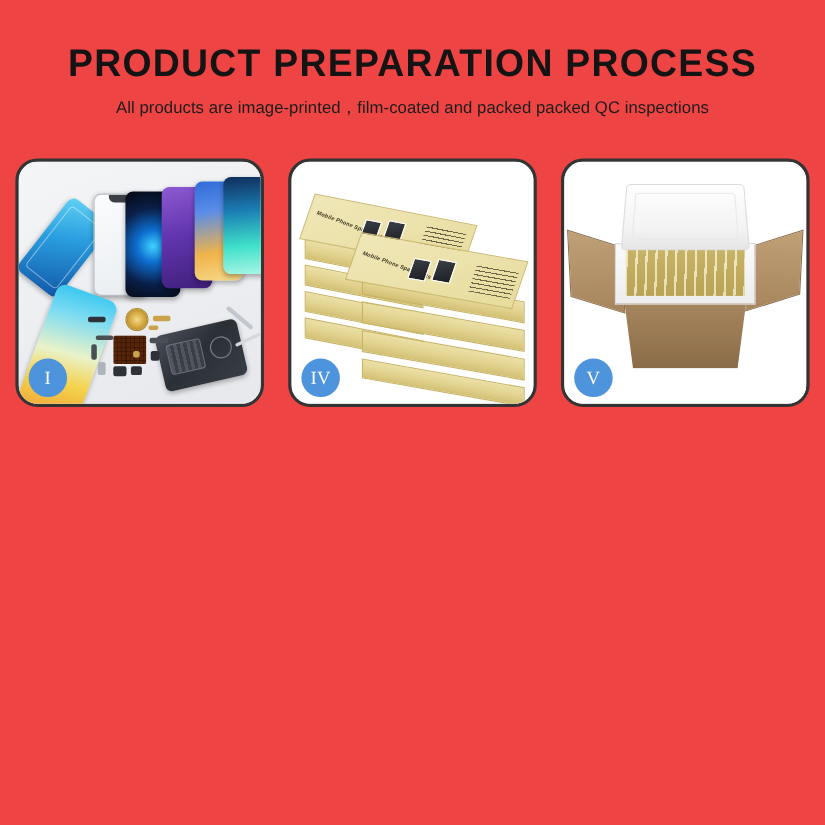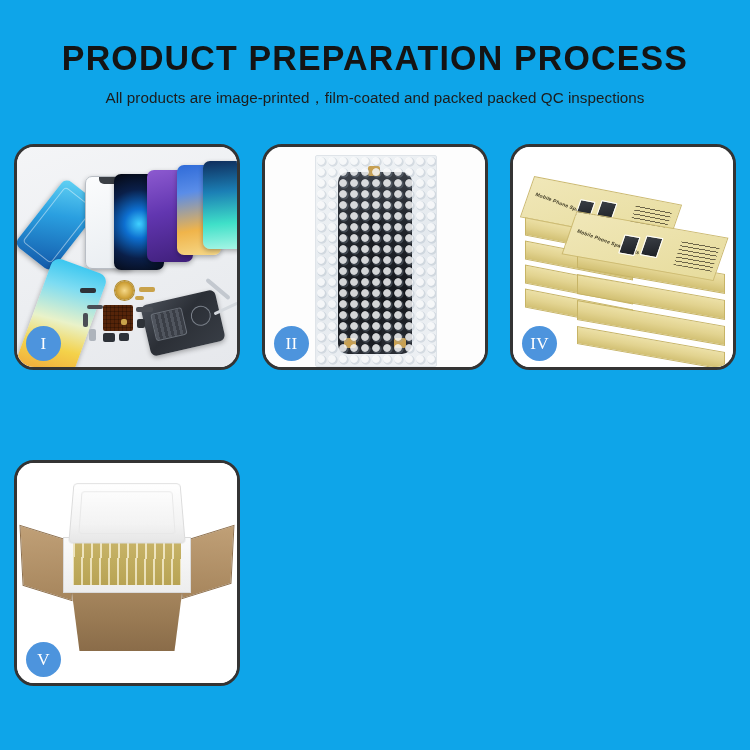--- a/index.html
+++ b/index.html
@@ -9,21 +9,21 @@
     height: 750px;
     background: #ffffff;
     font-family: "Liberation Sans", sans-serif;
     overflow: hidden;
   }
 
   .page {
     position: relative;
     width: 750px;
     height: 750px;
-    background: #0ea5e9;
+    background: #ef4444;
   }
 
   
   .header {
     position: absolute;
     top: 0; left: 0; right: 0;
     padding-top: 40px;
     text-align: center;
   }
   .main-title {
@@ -423,35 +423,20 @@
         <div class="part silver" style="left:72px;top:182px;width:7px;height:12px;"></div>
         <div class="part" style="left:86px;top:186px;width:12px;height:9px;"></div>
         <div class="part" style="left:102px;top:186px;width:10px;height:8px;"></div>
         <div class="part gold" style="left:104px;top:172px;width:6px;height:6px;"></div>
         <div class="tool"></div>
         <div class="tool2"></div>
       </div>
       <div class="badge">I</div>
     </div>
 
-    <div class="panel">
-      <div class="panel-photo">
-        <div class="p2-bg"></div>
-        <div class="bag">
-          <div class="bag-screen">
-            <div class="bag-flex"></div>
-            <div class="bag-tab" style="left:6px;bottom:6px;"></div>
-            <div class="bag-tab" style="right:6px;bottom:6px;"></div>
-            <div class="bag-tab" style="left:30px;top:-6px;"></div>
-          </div>
-          <div class="bubbles"></div>
-        </div>
-      </div>
-      <div class="badge">II</div>
-    </div>
 
 
     <div class="panel">
       <div class="panel-photo">
         <div class="p4-bg"></div>
         <div class="stack">
 
           <div class="sbox" style="left:2px;  top:66px;  width:108px; height:19px; transform:skewY(11deg);"></div>
           <div class="sbox" style="left:2px;  top:90px;  width:108px; height:19px; transform:skewY(11deg);"></div>
           <div class="sbox" style="left:2px;  top:114px; width:108px; height:19px; transform:skewY(11deg);"></div>

